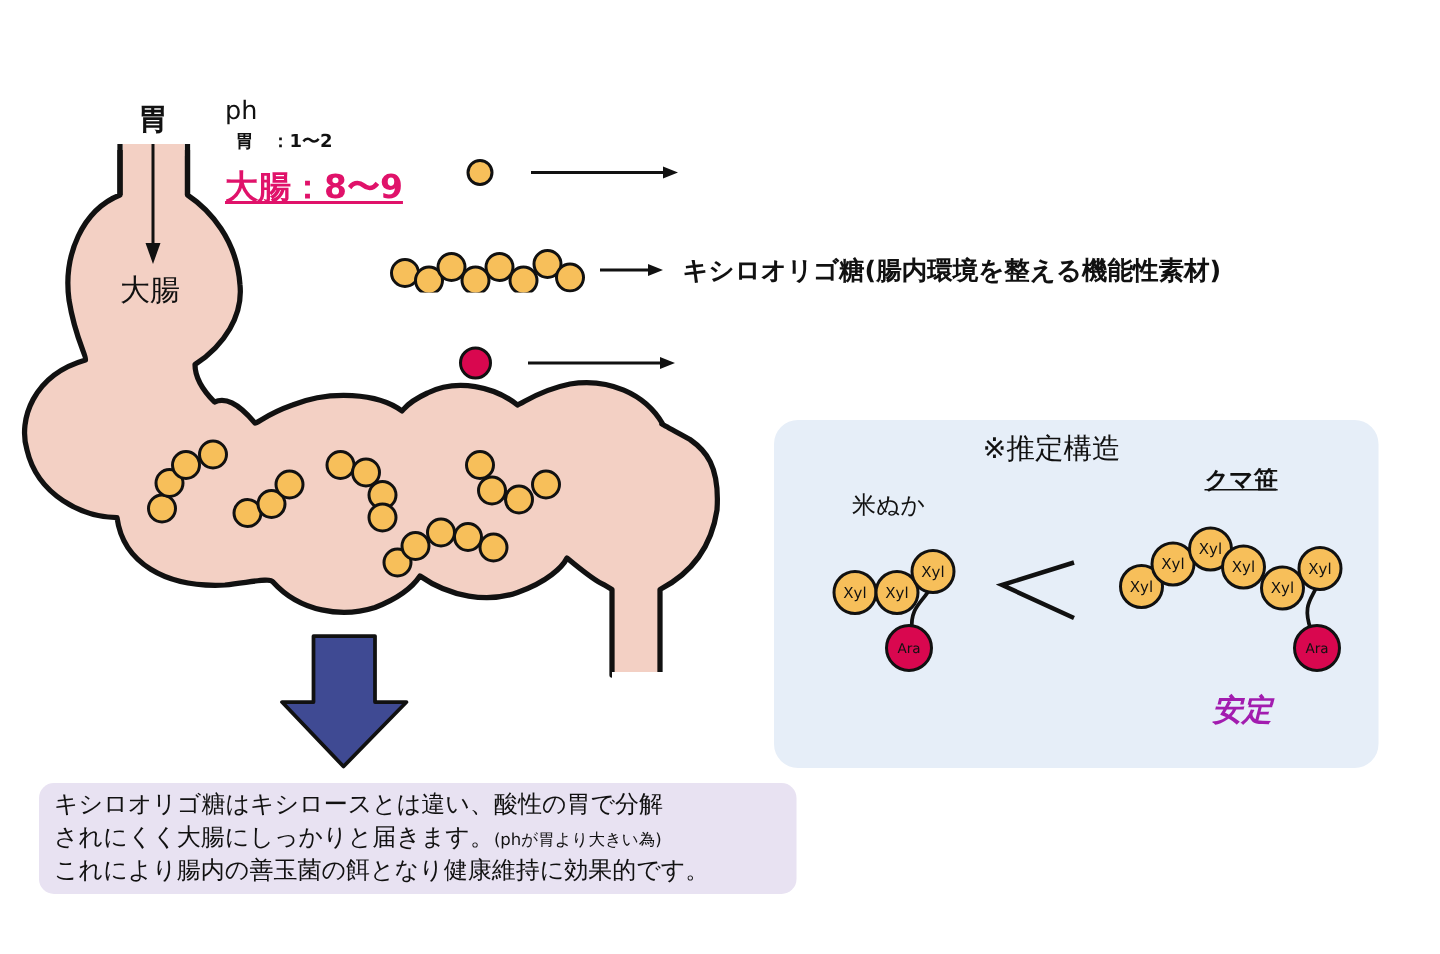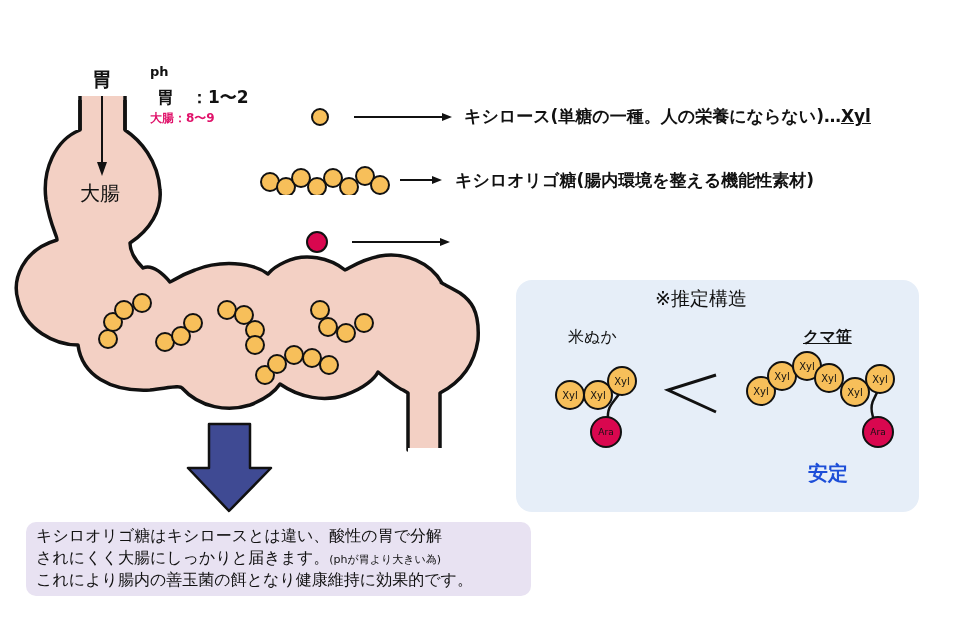--- a/index.html
+++ b/index.html
@@ -1,33 +1,33 @@
 <!DOCTYPE html>
 <html><head>
 <meta charset="utf-8">
 <style>
   html, body { margin:0; padding:0; background:#ffffff; }
   body { width:960px; height:636px; position:relative; overflow:hidden;
          font-family:"DejaVu Sans", "Liberation Sans", sans-serif; color:#111; }
   .abs { position:absolute; }
   #intestine-svg { position:absolute; left:0; top:0; }
   .label-stomach { left:92px; top:66px; font-size:20px; font-weight:bold; }
-  .ph-title { left:150px; top:64px; font-size:13px; font-weight:bold; }
-  .ph-stomach { left:157px; top:86px; font-size:17px; font-weight:bold; white-space:pre; }
-  .ph-intestine { left:150px; top:110px; font-size:12px; font-weight:bold; color:#e0126a;
-                  white-space:pre;text-align:right; }
+  .ph-title { left:150px; top:64px; font-size:17px; font-weight:normal; }
+  .ph-stomach { left:157px; top:86px; font-size:12px; font-weight:bold; white-space:pre; }
+  .ph-intestine { left:150px; top:110px; font-size:22px; font-weight:bold; color:#e0126a;
+                  text-decoration:underline; white-space:pre;text-align:right; }
   .label-intestine { left:80px; top:180px; font-size:20px; }
   .legend-row { position:absolute; display:flex; align-items:center; font-size:17px; font-weight:bold; white-space:nowrap; }
   .legend-text u { text-decoration:underline; }
   .struct-box { left:516px; top:280px; width:403px; height:232px; background:#e6eef8;
                 border-radius:16px; }
   .struct-title { left:655px; top:286px; font-size:19px; }
   .rice-label { left:568px; top:327px; font-size:16px; }
-  .bamboo-label { left:803px; top:327px; font-size:16px; font-weight:bold; text-decoration:underline; }
-  .stable-label { left:808px; top:460px; font-size:20px; font-weight:bold; color:#1d4ed8; }
+  .bamboo-label { left:803px; top:310px; font-size:16px; font-weight:bold; text-decoration:underline; }
+  .stable-label { left:808px; top:460px; font-size:20px; font-weight:bold; color:#a21caf;font-style:italic; }
   .note-box { left:26px; top:522px; width:505px; height:74px; background:#e8e2f2; border-radius:10px; }
   .note-line { position:absolute; left:36px; font-size:16px; white-space:nowrap; }
   .note-small { font-size:11px; }
 </style>
 </head>
 <body>
 
 <svg id="intestine-svg" width="960" height="636">
   <g>
     <path fill="#f3d0c4" stroke="#111" stroke-width="3.5" stroke-linejoin="round" d="M80 100 L80 130
@@ -104,21 +104,20 @@
 <div class="abs label-intestine">大腸</div>
 
 <div class="legend-row" style="left:310px; top:105px;">
   <svg width="20" height="20">
     <circle cx="10" cy="10" r="8" fill="#f7bf5a" stroke="#111" stroke-width="2"></circle>
   </svg>
   <svg width="100" height="12" style="margin-left:24px;">
     <line x1="0" y1="6" x2="90" y2="6" stroke="#111" stroke-width="2"></line>
     <polygon points="88,2 98,6 88,10" fill="#111"></polygon>
   </svg>
-  <span class="legend-text" style="margin-left:10px;"><span>キシロース(単糖の一種。人の栄養にならない)…</span><u>Xyl</u></span>
 </div>
 
 <div class="legend-row" style="left:258px; top:165px;">
   <svg width="136" height="30">
     <g id="legend-chain">
         <circle cx="12" cy="17" r="9" fill="#f7bf5a" stroke="#111" stroke-width="2"></circle>
         <circle cx="28" cy="22" r="9" fill="#f7bf5a" stroke="#111" stroke-width="2"></circle>
         <circle cx="43" cy="13" r="9" fill="#f7bf5a" stroke="#111" stroke-width="2"></circle>
         <circle cx="59" cy="22" r="9" fill="#f7bf5a" stroke="#111" stroke-width="2"></circle>
         <circle cx="75" cy="13" r="9" fill="#f7bf5a" stroke="#111" stroke-width="2"></circle>

